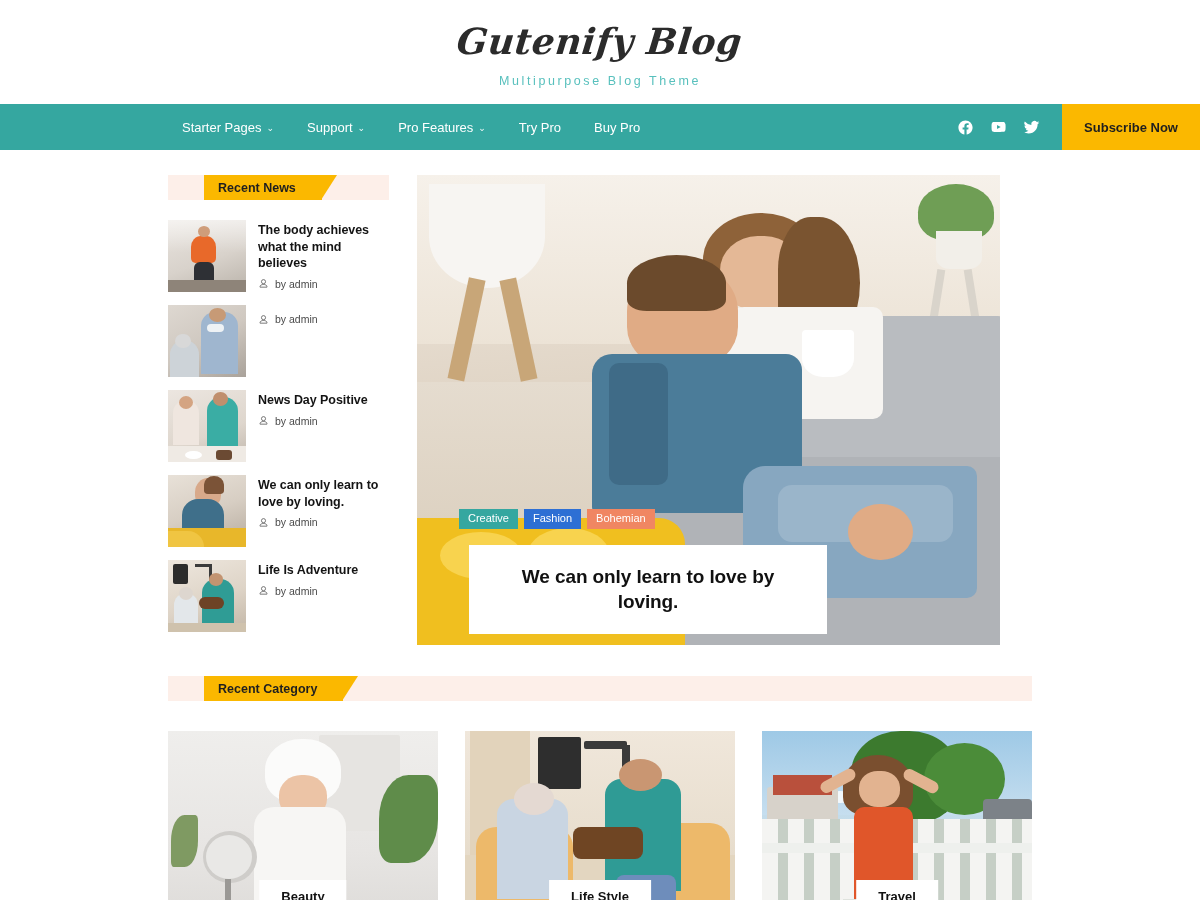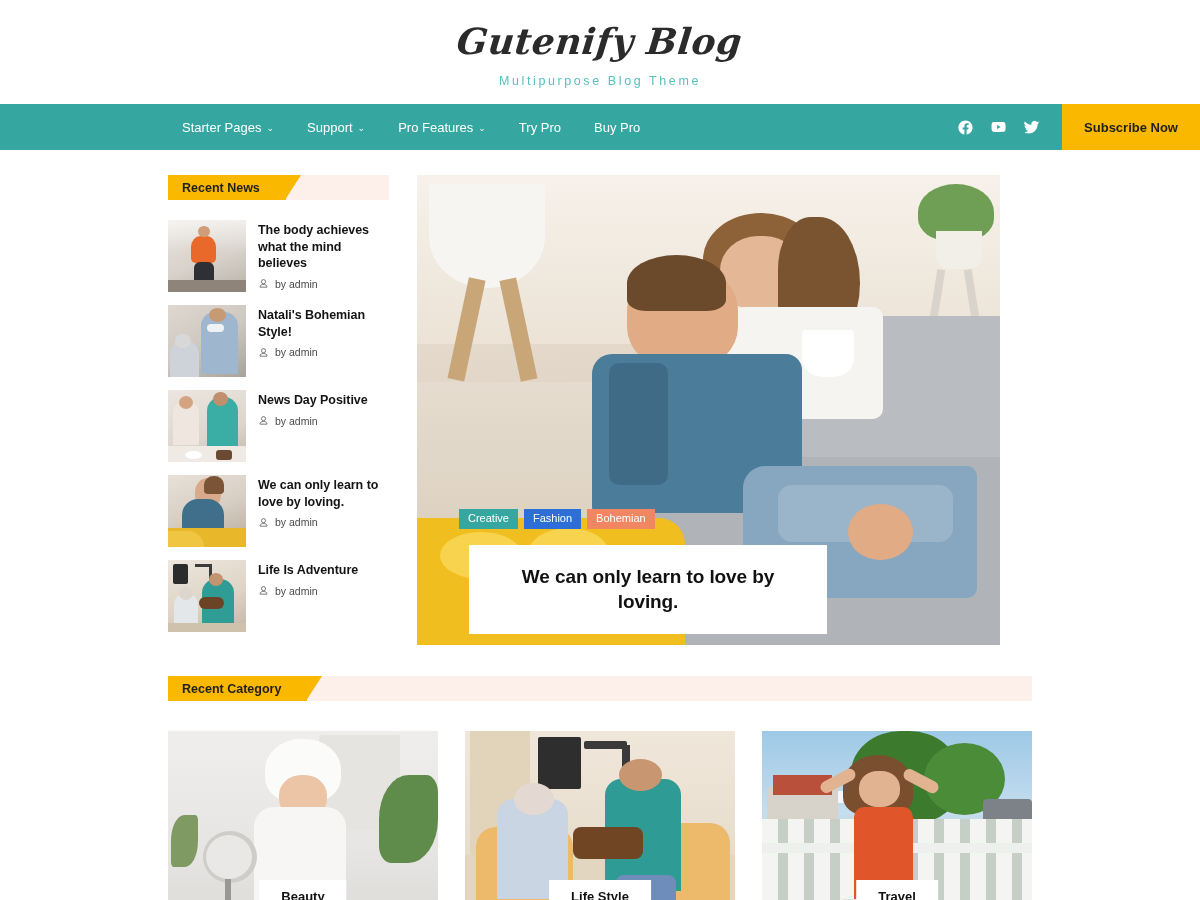--- a/index.html
+++ b/index.html
@@ -116,20 +116,21 @@
   }
 
   
   .section-bar {
     position: relative;
     height: 25px;
     background: #fdefe9;
     display: flex;
     align-items: center;
     overflow: hidden;
+    padding-left: 36px;
   }
   .section-bar .label {
     position: relative;
     background: #fbb800;
     height: 25px;
     display: flex;
     align-items: center;
     padding: 0 26px 0 14px;
     font-size: 12.5px;
     font-weight: 700;
@@ -351,21 +352,20 @@
           <div class="news-thumb">
             <div class="ph" style="background:linear-gradient(150deg,#ded8d1 0%,#cfc8c0 50%,#a9a29a 100%)">
               <i style="left:42%;top:10%;width:48%;height:86%;background:#9fb6cf;border-radius:14px 14px 0 0"></i>
               <i style="left:52%;top:4%;width:22%;height:20%;background:#c79a76;border-radius:50%"></i>
               <i style="left:2%;top:48%;width:38%;height:52%;background:#cdd3d8;border-radius:16px 16px 0 0"></i>
               <i style="left:9%;top:40%;width:20%;height:20%;background:#d8d8d8;border-radius:50%"></i>
               <i style="left:50%;top:26%;width:22%;height:12%;background:#eef2f5;border-radius:4px"></i>
             </div>
           </div>
           <div class="news-text">
-            <div class="news-title">Natali's Bohemian Style!</div>
             <div class="news-meta">
               <span class="user-icon">
                 <svg viewBox="0 0 24 24">
                     <path d="M12 12.5a4.5 4.5 0 1 0 0-9 4.5 4.5 0 0 0 0 9zm0 1.6c-3.6 0-7.5 1.8-7.5 4.3v1.6h15v-1.6c0-2.5-3.9-4.3-7.5-4.3z" fill="none" stroke="#4a4a4a" stroke-width="1.6"></path>
                   </svg>
               </span>
               <span>by admin</span>
             </div>
           </div>
         </div>

